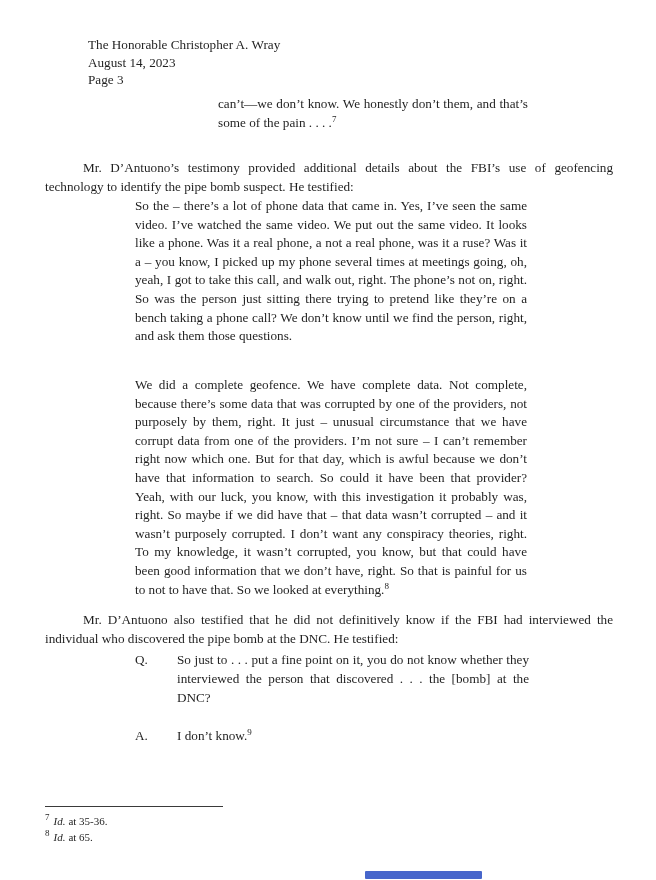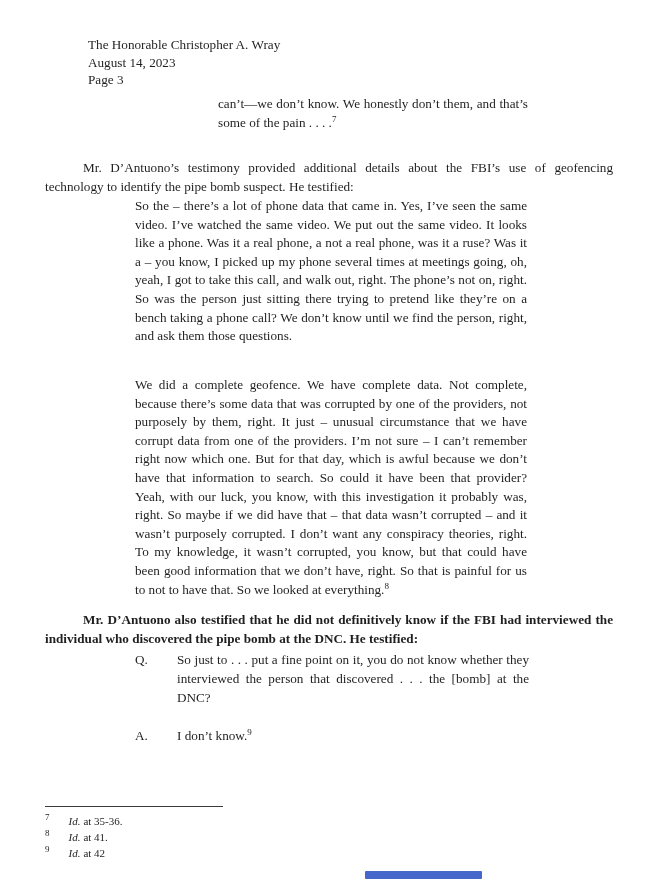--- a/index.html
+++ b/index.html
@@ -6,34 +6,34 @@
   .page {
     position:relative; width:656px; height:880px; background:#ffffff;
     font-family:"Liberation Serif","DejaVu Serif",serif;
     color:#1f1f1f; font-size:13.2px; overflow:hidden;
   }
   .abs { position:absolute; }
   .header { left:45px; top:36px; line-height:17.5px;margin-left:43px; }
   .quote-carryover { left:218px; top:95px; width:310px; text-align:justify; line-height:18.5px; }
   .body-para { line-height:18.6px; text-align:justify; }
   #para-intro { left:45px; top:146px; width:568px; text-indent:38px; }
-  #para-dnc   { left:45px; top:598px; width:568px; text-indent:38px;font-weight:bold; }
+  #para-dnc   { left:45px; top:598px; width:568px; text-indent:38px; }
   .bq { left:135px; width:392px; text-align:justify; line-height:18.6px; }
   #bq1 { top:197px; }
   #bq2 { top:376px; }
   .qa { left:135px; top:650px; width:394px; }
   .qa-row { display:flex; line-height:19px; }
   .qa-row + .qa-row { margin-top:19px; }
   .qa-label { flex:0 0 42px; width:42px; }
   .qa-text { flex:1; text-align:justify; }
   sup { font-size:9px; vertical-align:super; line-height:0; }
   .footnotes { left:45px; top:806px; font-size:11px; line-height:16px; }
   .fn-rule { width:178px; border-top:1.4px solid #3a3a3a; margin-bottom:6px; }
   .fn sup { margin-right:4px; }
-  .fn-source { font-style:italic; margin-right:3px;margin-left:15px; }
+  .fn-source { font-style:italic; margin-right:3px; }
   .bottom-bar { left:365px; top:871px; width:117px; height:8px; background:#4766cb; border-radius:1px; }
 </style>
 </head>
 <body>
 
 <div class="page">
 
   <div class="abs header">
     <div>The Honorable Christopher A. Wray</div>
     <div>August 14, 2023</div>
@@ -64,22 +64,19 @@
       <span class="qa-text"><span>I don’t know.</span><sup>9</sup></span>
     </div>
   </div>
 
   <div class="abs footnotes">
     <div class="fn-rule"></div>
     <div class="fn">
       <sup>7</sup><span class="fn-source">Id.</span><span>at 35-36.</span>
     </div>
     <div class="fn">
-      <sup>8</sup><span class="fn-source">Id.</span><span>at 41.</span>
-    </div>
-    <div class="fn">
-      <sup>9</sup><span class="fn-source">Id.</span><span>at 42</span>
+      <sup>8</sup><span class="fn-source">Id.</span><span>at 65.</span>
     </div>
   </div>
 
   <div class="abs bottom-bar" style="background: rgb(71, 102, 203);"></div>
 
 </div>
 
 </body></html>

